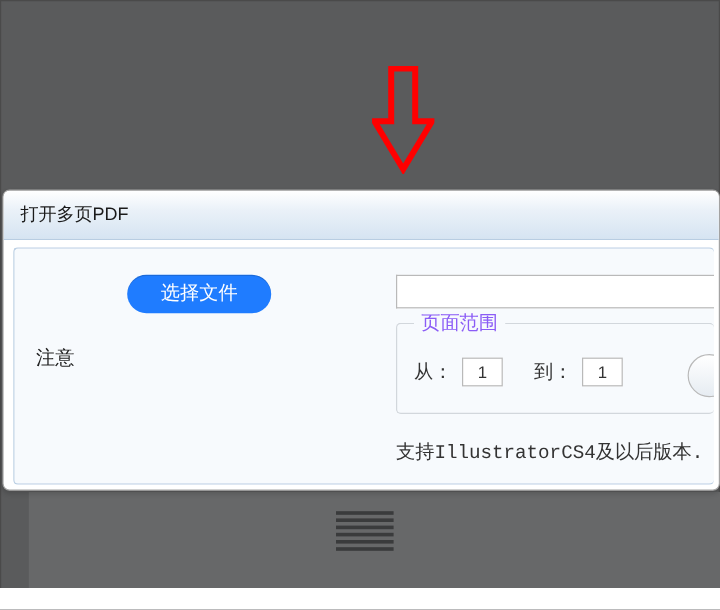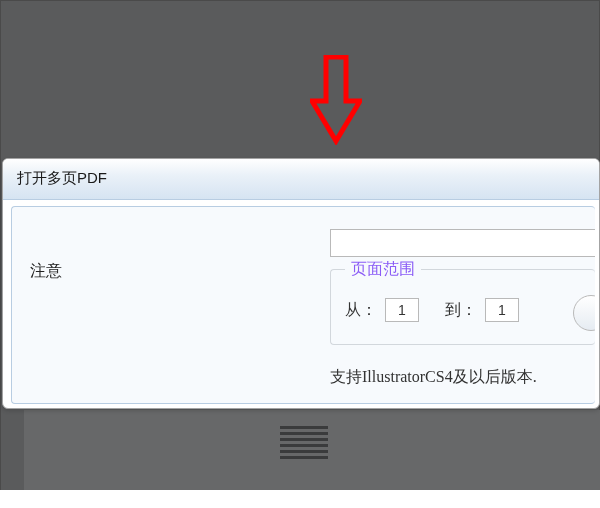--- a/index.html
+++ b/index.html
@@ -108,21 +108,21 @@
     top: 22px;
     right: 0;
     height: 26px;
     border: 1px solid #b9b9b9;
     border-right: none;
     background: #fff;
   }
   .note-block {
     position: absolute;
     left: 18px;
-    top: 52px;
+    top: 80px;
     width: 280px;
     font-size: 16px;
     color: #222;
     line-height: 24px;
   }
   .range-box {
     position: absolute;
     left: 318px;
     top: 62px;
     right: 0;
@@ -169,21 +169,21 @@
     border-radius: 50%;
     background: linear-gradient(#ffffff,#e6ecf2);
   }
   .support-text {
     position: absolute;
     left: 318px;
     top: 160px;
     font-size: 16px;
     color: #333;
     white-space: nowrap;
-    font-family: Liberation Serif, serif;
+    font-family: Liberation Mono, monospace;
   }
 </style>
 </head>
 <body>
 
 <div class="bg">
 
   <div class="doc-strip"></div>
   <div class="doc-lines">
     <div></div>
@@ -198,20 +198,21 @@
     <path d="M16 2 H36 V46 H50 L26 86 L2 46 H16 Z" fill="none" stroke="#ff0000" stroke-width="5" stroke-linejoin="miter"></path>
   </svg>
 
   <div class="dialog">
     <div class="titlebar">
       <div class="title">打开多页PDF</div>
     </div>
 
     <div class="client">
 
+      <div class="select-btn">选择文件</div>
 
       <div class="path-input"></div>
 
       <div class="note-block">
         <div>注意</div>
       </div>
 
       <div class="range-box">
         <div class="range-title">页面范围</div>
         <div class="range-row">

